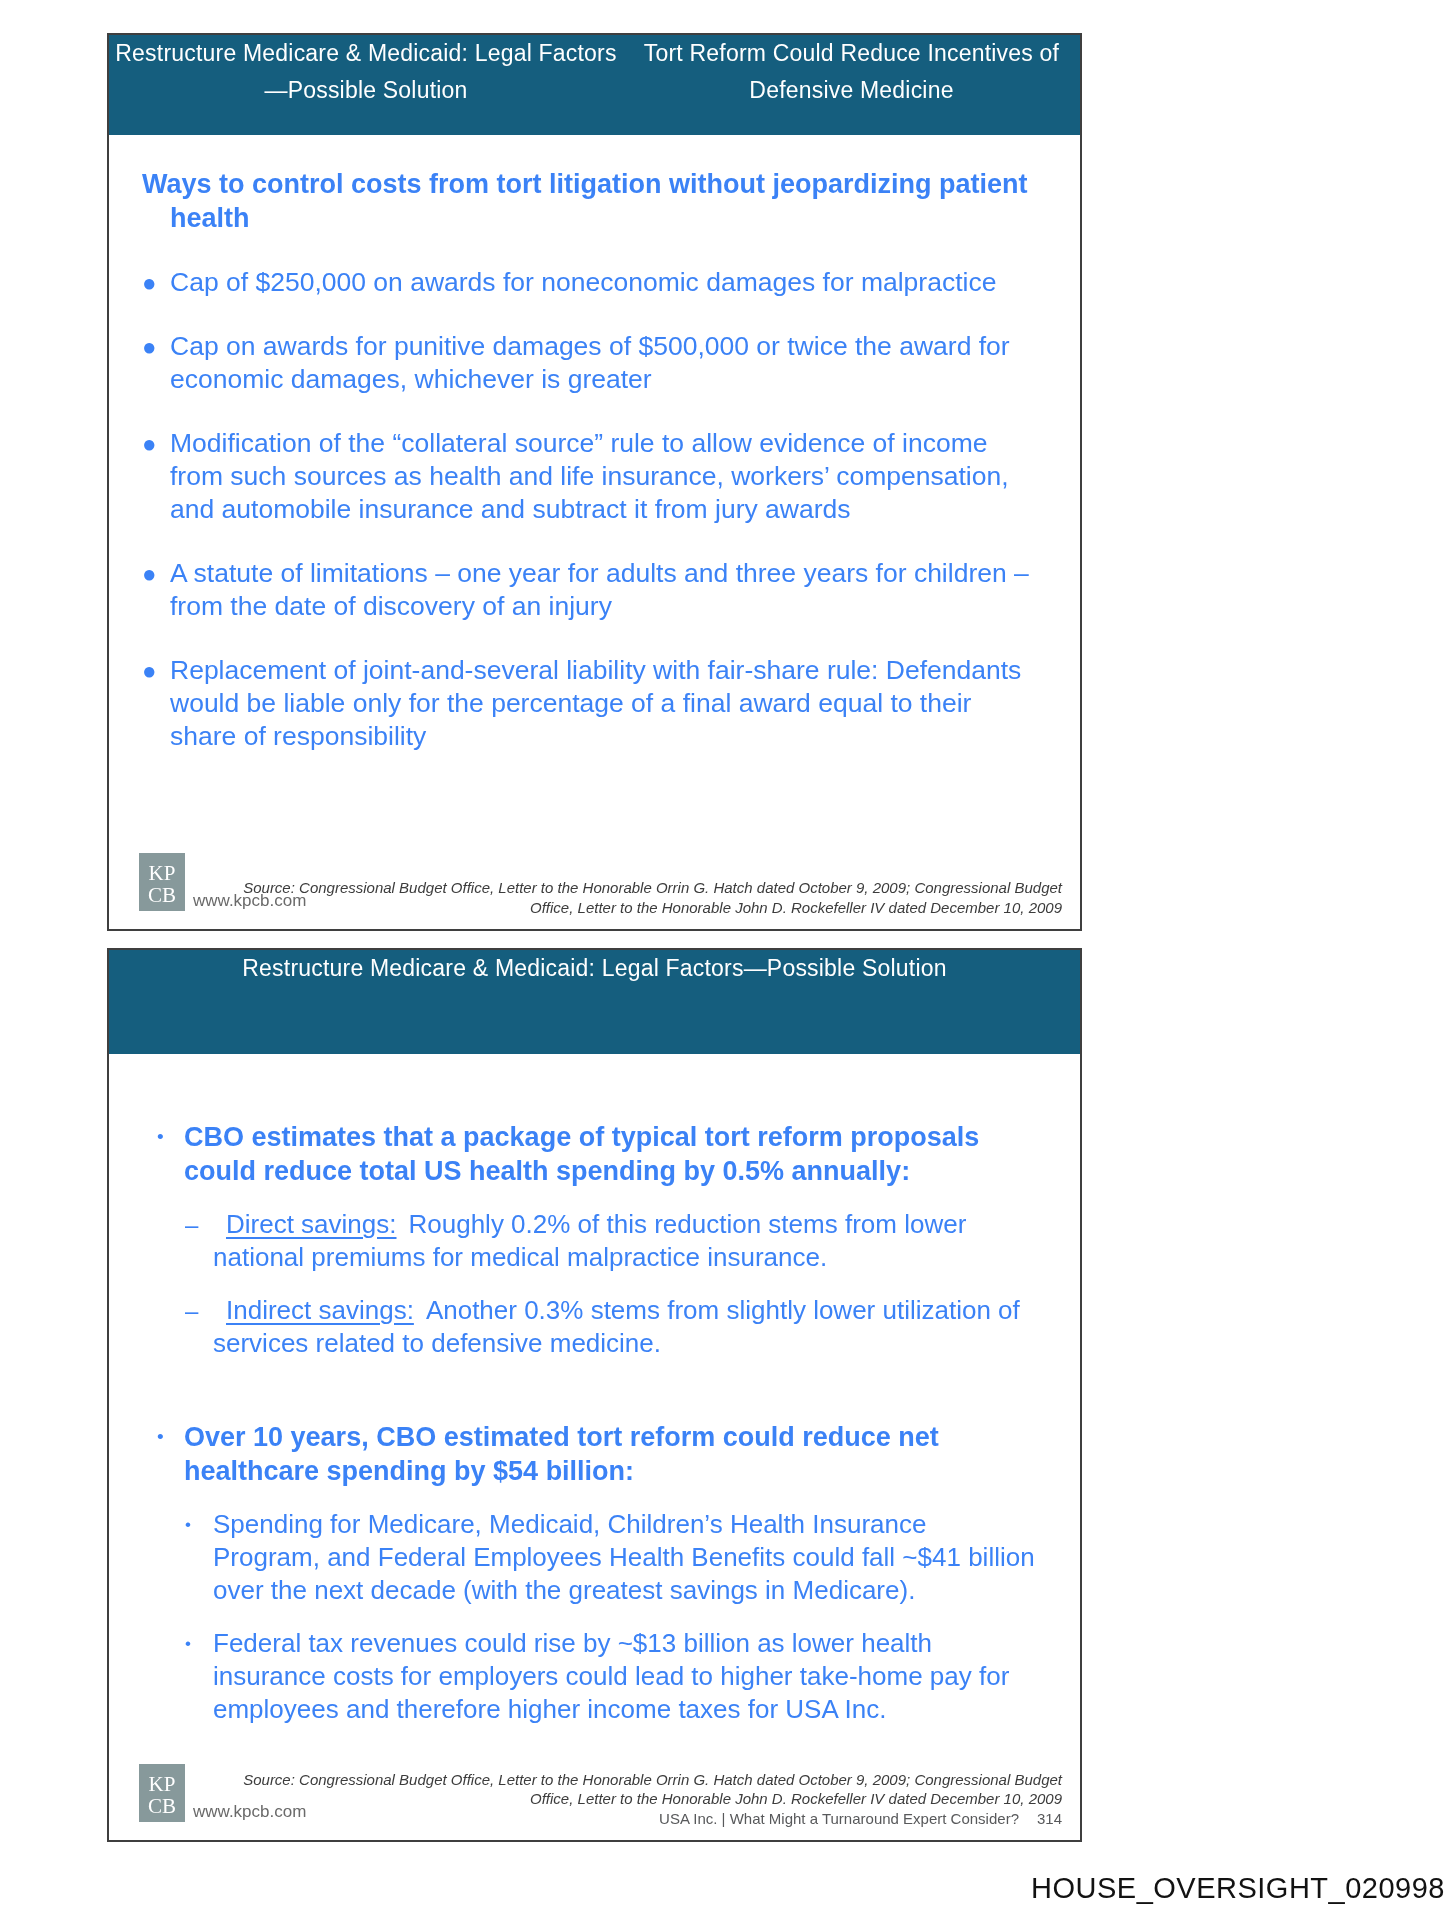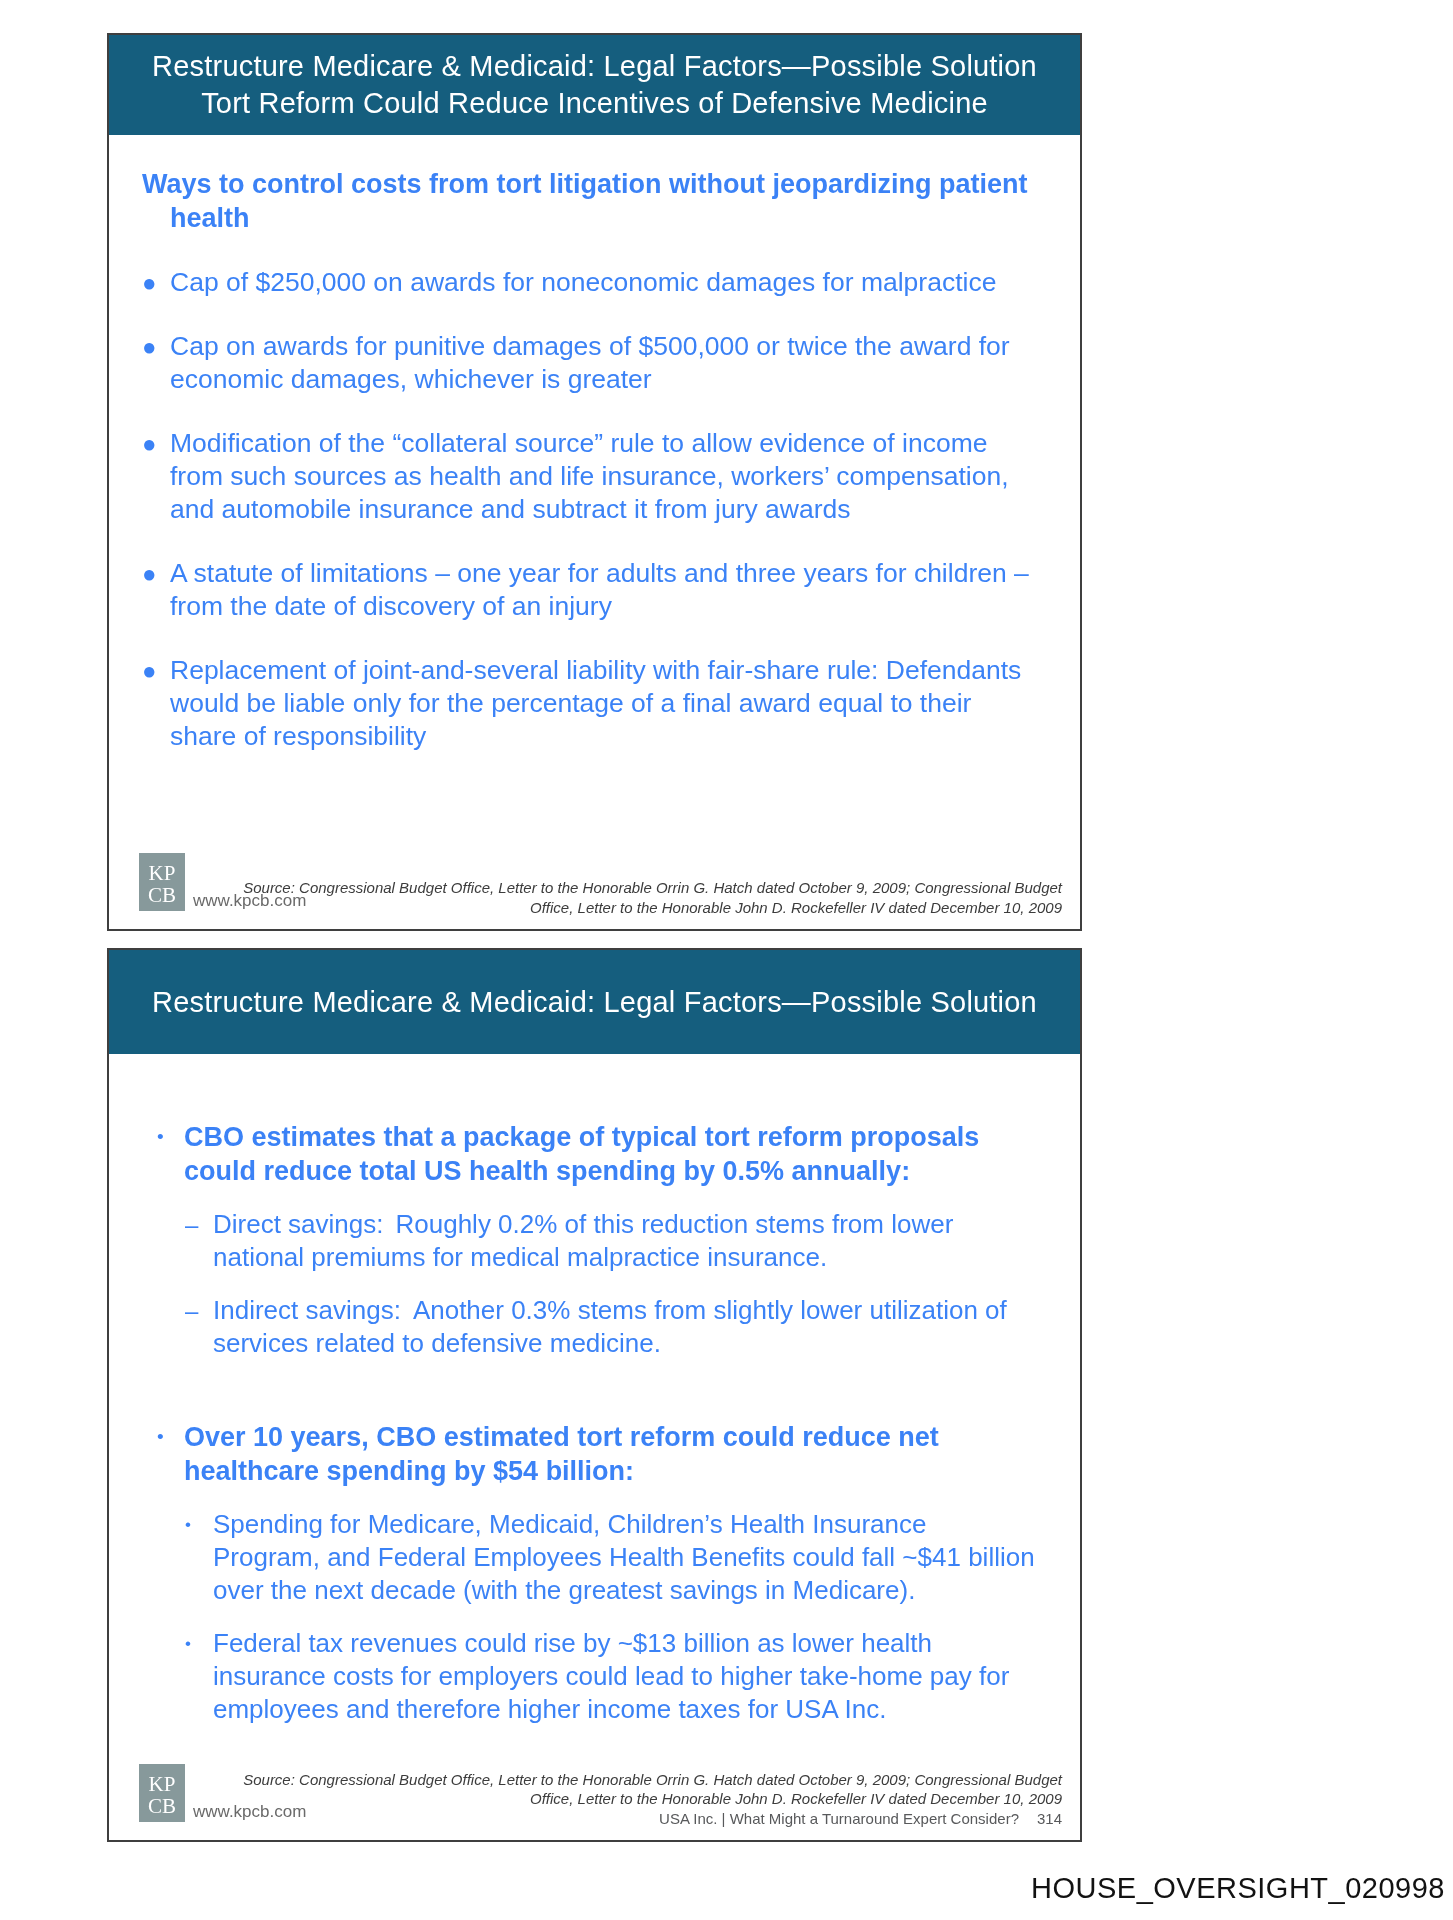--- a/index.html
+++ b/index.html
@@ -9,22 +9,22 @@
     -webkit-font-smoothing:antialiased;
   }
   .slide{
     position:absolute;left:107px;width:975px;box-sizing:border-box;
     border:2px solid #3f3f3f;background:#ffffff;
   }
   #slide1{top:33px;height:898px;}
   #slide2{top:948px;height:894px;}
   .slide-header{
     background:#155e7e;color:#ffffff;text-align:center;
-    height:100px;display:flex;flex-direction:column;justify-content:center;
-    font-size:29px;line-height:37px;letter-spacing:0.2px;
+    height:100px;display:flex;justify-content:center;
+    font-size:23px;line-height:37px;letter-spacing:0.2px;
   }
   #slide2 .slide-header{height:104px;}
   .slide-body{color:#3b82f6;}
   #slide1 .slide-body{padding:32px 40px 0 33px;}
   #slide2 .slide-body{padding:66px 44px 0 48px;}
 
   
   .s1-heading{font-size:27px;font-weight:bold;line-height:34px;}
   .s1-heading .hang{padding-left:28px;}
   .s1-subheading{font-size:27px;font-weight:bold;font-style:italic;margin-top:38px;}
@@ -32,21 +32,21 @@
   .s1-bullet .marker{width:28px;flex:0 0 28px;font-size:24px;}
   .s1-bullet .btext{flex:1;}
 
   
   .s2-section{display:flex;font-size:27px;font-weight:bold;line-height:34px;margin-top:26px;}
   .s2-section.first{margin-top:0;}
   .s2-section .marker{width:27px;flex:0 0 27px;font-size:19px;line-height:34px;font-weight:normal;}
   .s2-sub{display:flex;margin-left:28px;margin-top:20px;font-size:26px;line-height:33px;font-weight:normal;}
   .s2-sub .marker{width:28px;flex:0 0 28px;font-size:24px;}
   .s2-sub.dot .marker{font-size:17px;line-height:33px;}
-  .s2-sub .lead{text-underline-offset:4px;}
+  .s2-sub .lead{text-decoration:underline;text-underline-offset:4px;margin-left:13px;}
   .s2-sub .stext{flex:1;}
   .s2-sub .after-lead{margin-left:12px;}
   .s2-gap{height:34px;}
 
   
   .slide-footer{position:absolute;left:0;right:0;bottom:12px;}
   .logo-block{position:absolute;left:30px;bottom:6px;display:flex;align-items:flex-end;}
   .logo-square{
     width:46px;height:58px;background:#87999b;color:#ffffff;
     font-family:"Liberation Serif", serif;font-size:21px;line-height:22px;

